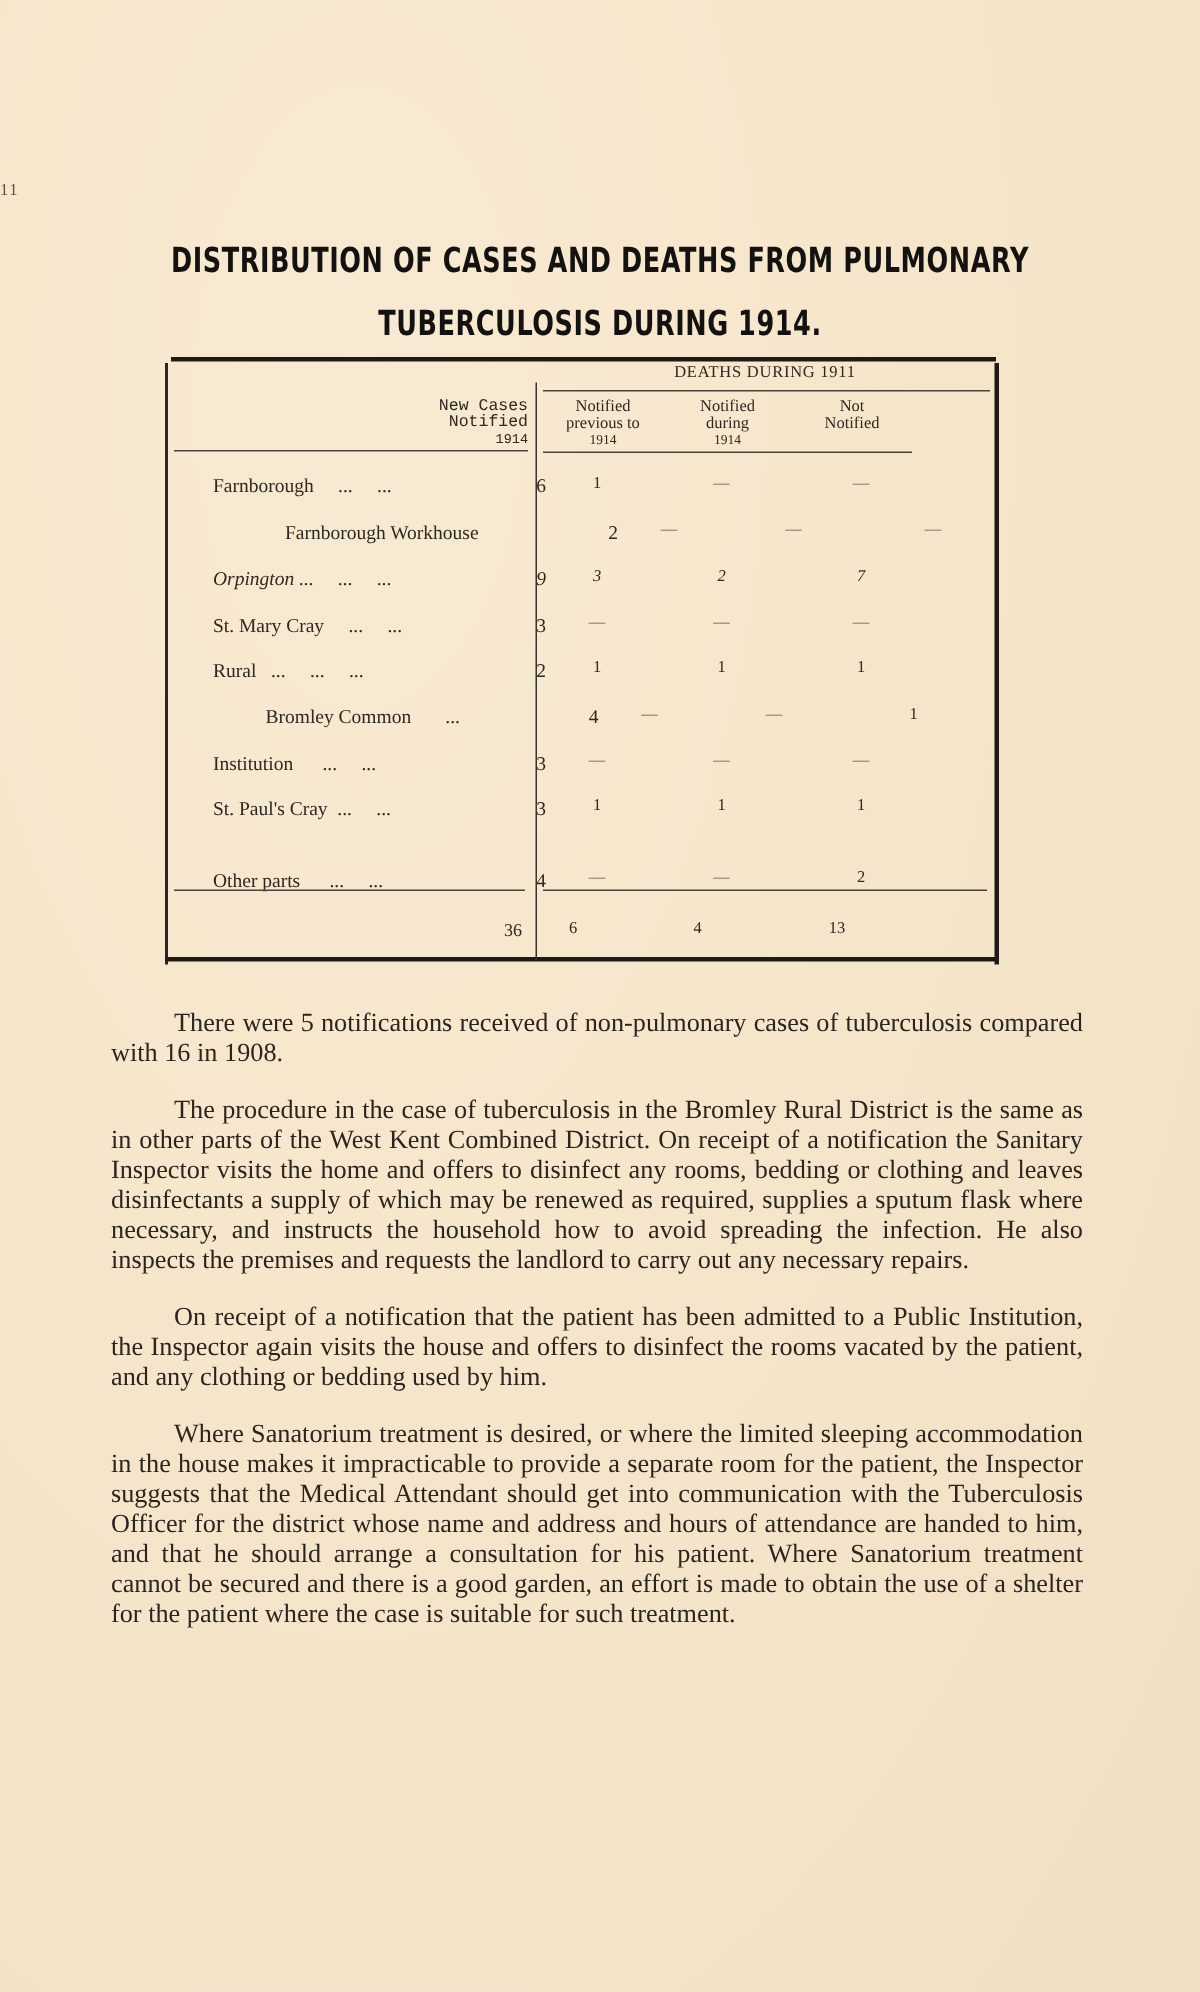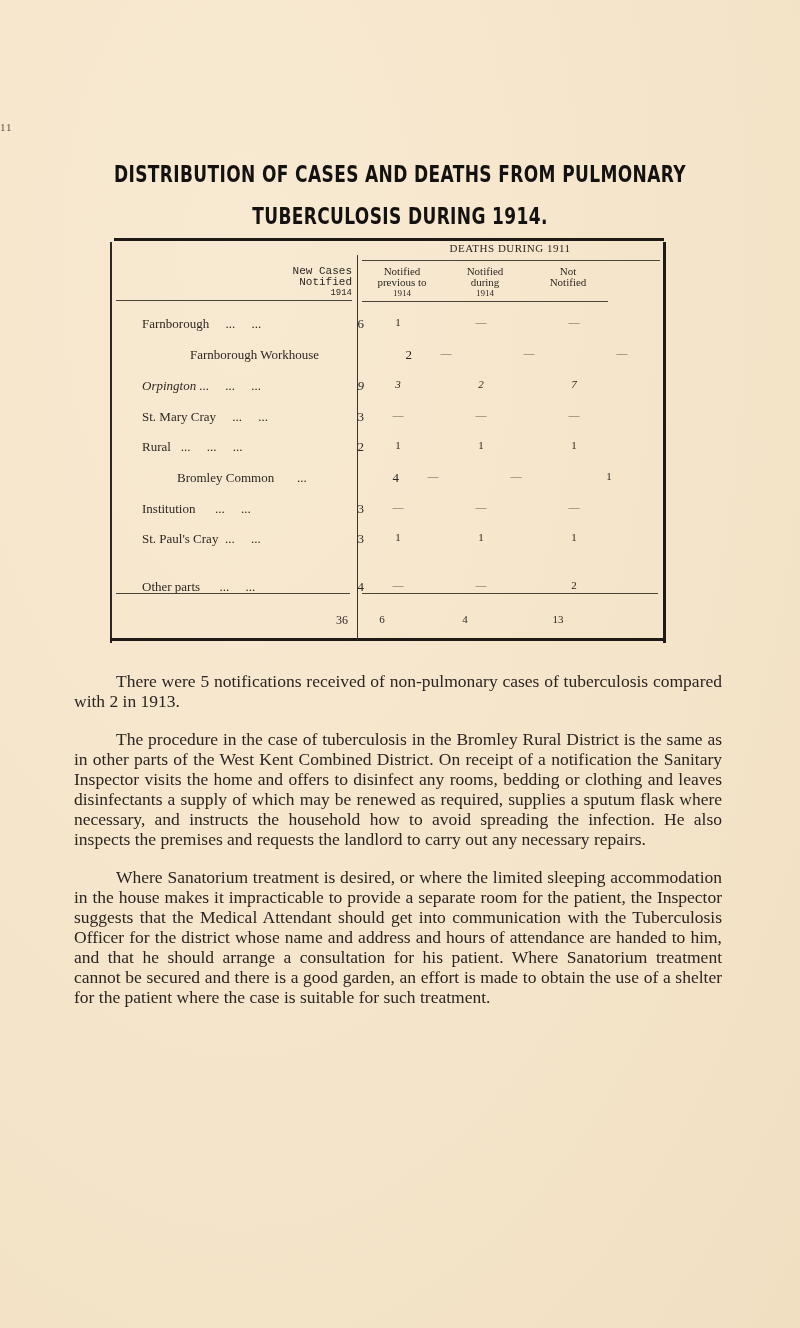--- a/index.html
+++ b/index.html
@@ -288,16 +288,17 @@
 
   <div class="totals">
     <span class="cell-new">36</span>
     <span class="cell-d c1">6</span>
     <span class="cell-d c2">4</span>
     <span class="cell-d c3">13</span>
   </div>
 </div>
 
 <div class="body-text" style="top:671px;">
-  <p>There were 5 notifications received of non-pulmonary cases of tuberculosis compared with 2 in 1913.</p>
+  <p>There were 5 notifications received of non-pulmonary cases of tuberculosis compared with 16 in 1908.</p>
   <p>The procedure in the case of tuberculosis in the Bromley Rural District is the same as in other parts of the West Kent Combined District. On receipt of a notification the Sanitary Inspector visits the home and offers to disinfect any rooms, bedding or clothing and leaves disinfectants a supply of which may be renewed as required, supplies a sputum flask where necessary, and instructs the household how to avoid spreading the infection. He also inspects the premises and requests the landlord to carry out any necessary repairs.</p>
+  <p>On receipt of a notification that the patient has been admitted to a Public Institution, the Inspector again visits the house and offers to disinfect the rooms vacated by the patient, and any clothing or bedding used by him.</p>
   <p>Where Sanatorium treatment is desired, or where the limited sleeping accommodation in the house makes it impracticable to provide a separate room for the patient, the Inspector suggests that the Medical Attendant should get into communication with the Tuberculosis Officer for the district whose name and address and hours of attendance are handed to him, and that he should arrange a consultation for his patient. Where Sanatorium treatment cannot be secured and there is a good garden, an effort is made to obtain the use of a shelter for the patient where the case is suitable for such treatment.</p>
 </div>
 
 </body></html>

